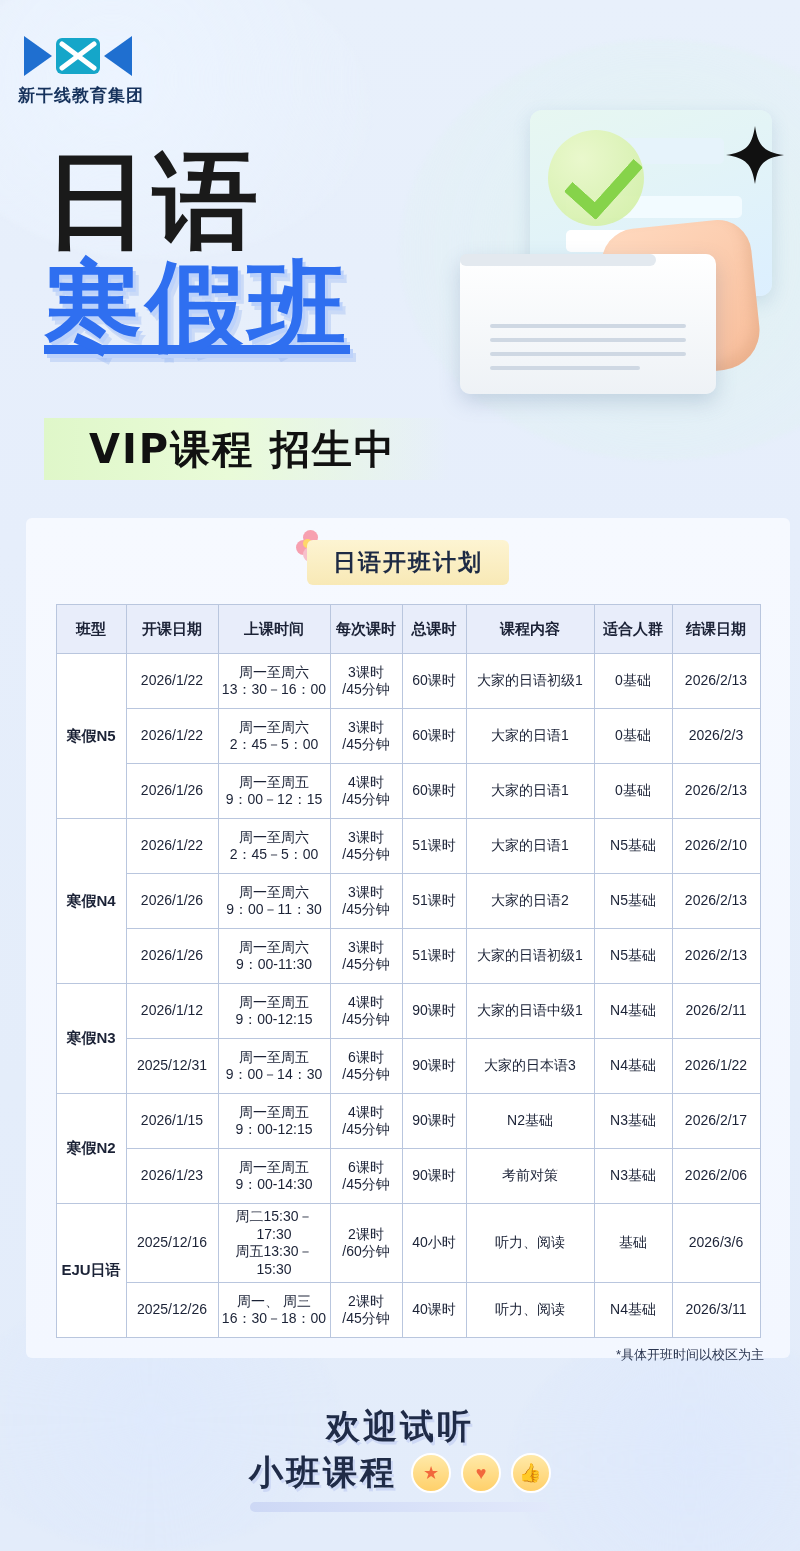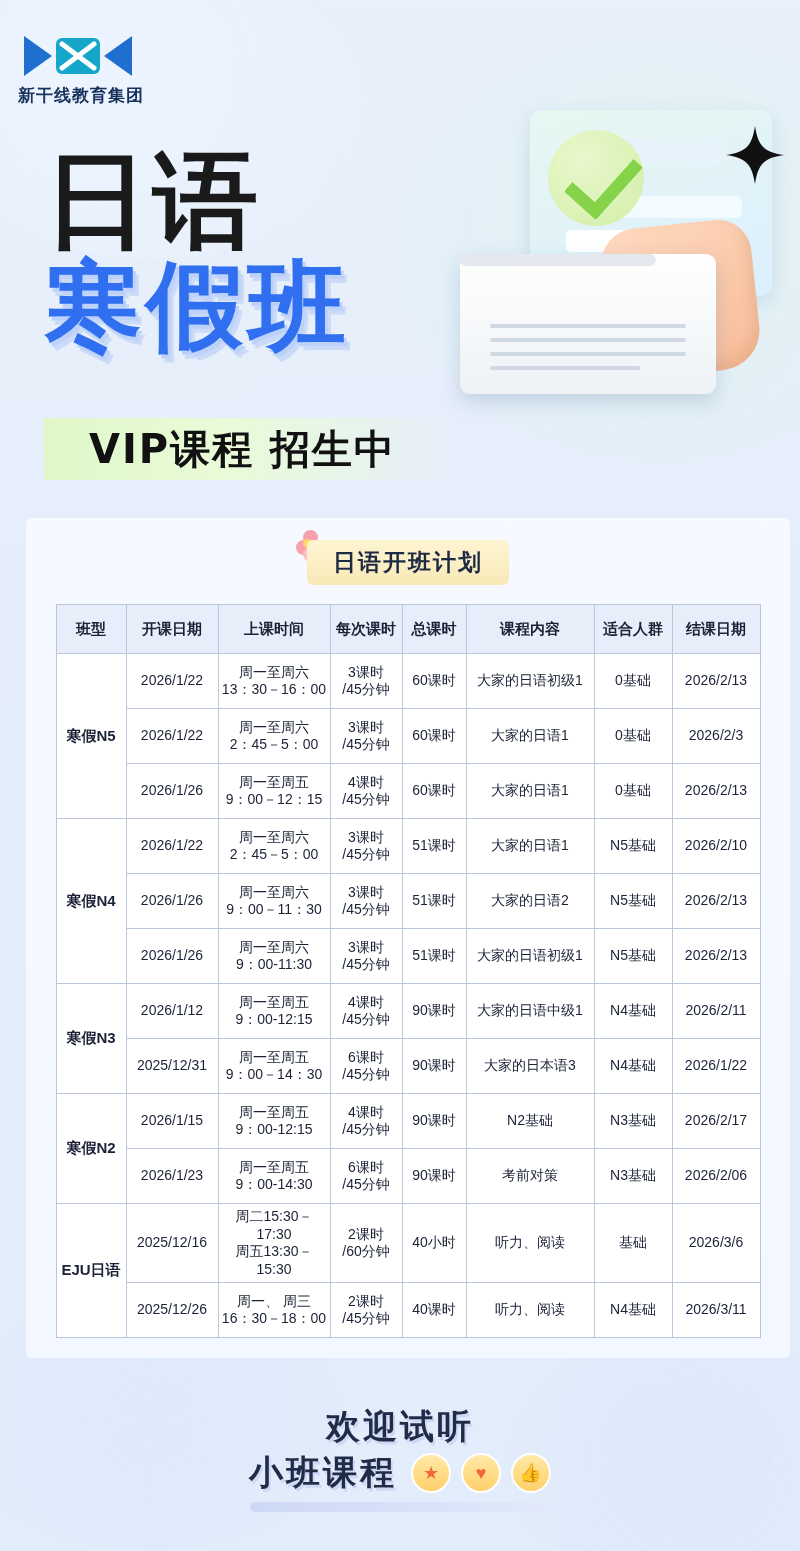--- a/index.html
+++ b/index.html
@@ -28,20 +28,21 @@
   .headline{position:absolute;left:44px;top:150px;}
   .h-line1{
     font-size:105px;line-height:.98;font-weight:900;color:#1a1a1a;letter-spacing:4px;
     font-family:"DejaVu Sans","Liberation Sans",sans-serif;
   }
   .h-line2{
     font-size:98px;line-height:1;font-weight:900;letter-spacing:4px;color:#2f6ff0;
     font-family:"DejaVu Sans","Liberation Sans",sans-serif;
     text-shadow:3px 4px 0 #bcd2fb, 6px 8px 0 rgba(150,180,240,.35);
     margin-top:4px;
+    text-decoration:underline;
   }
 
   
   .vip-band{
     position:absolute;left:44px;top:418px;width:390px;height:62px;
     background:linear-gradient(90deg,#dff7c9 0%, #e9fbd8 45%, rgba(233,251,216,0) 100%);
     display:flex;align-items:center;padding-left:17px;
   }
   .vip-text{
     font-size:40px;font-weight:900;color:#111;letter-spacing:2px;padding-left:28px;
@@ -355,20 +356,21 @@
           <td>周一、 周三<br>16：30－18：00</td>
           <td>2课时<br>/45分钟</td>
           <td>40课时</td>
           <td>听力、阅读</td>
           <td>N4基础</td>
           <td>2026/3/11</td>
         </tr>
       </tbody>
   </table>
 
+  <div class="note">*具体开班时间以校区为主</div>
 </div>
 
 <div class="footer">
   <div class="f-row f-row2">
     <div class="f-text">欢迎试听</div>
   </div>
   <div class="f-row">
     <div class="f-text">小班课程</div>
     <div class="f-icons">
       <div class="f-icon">★</div>

